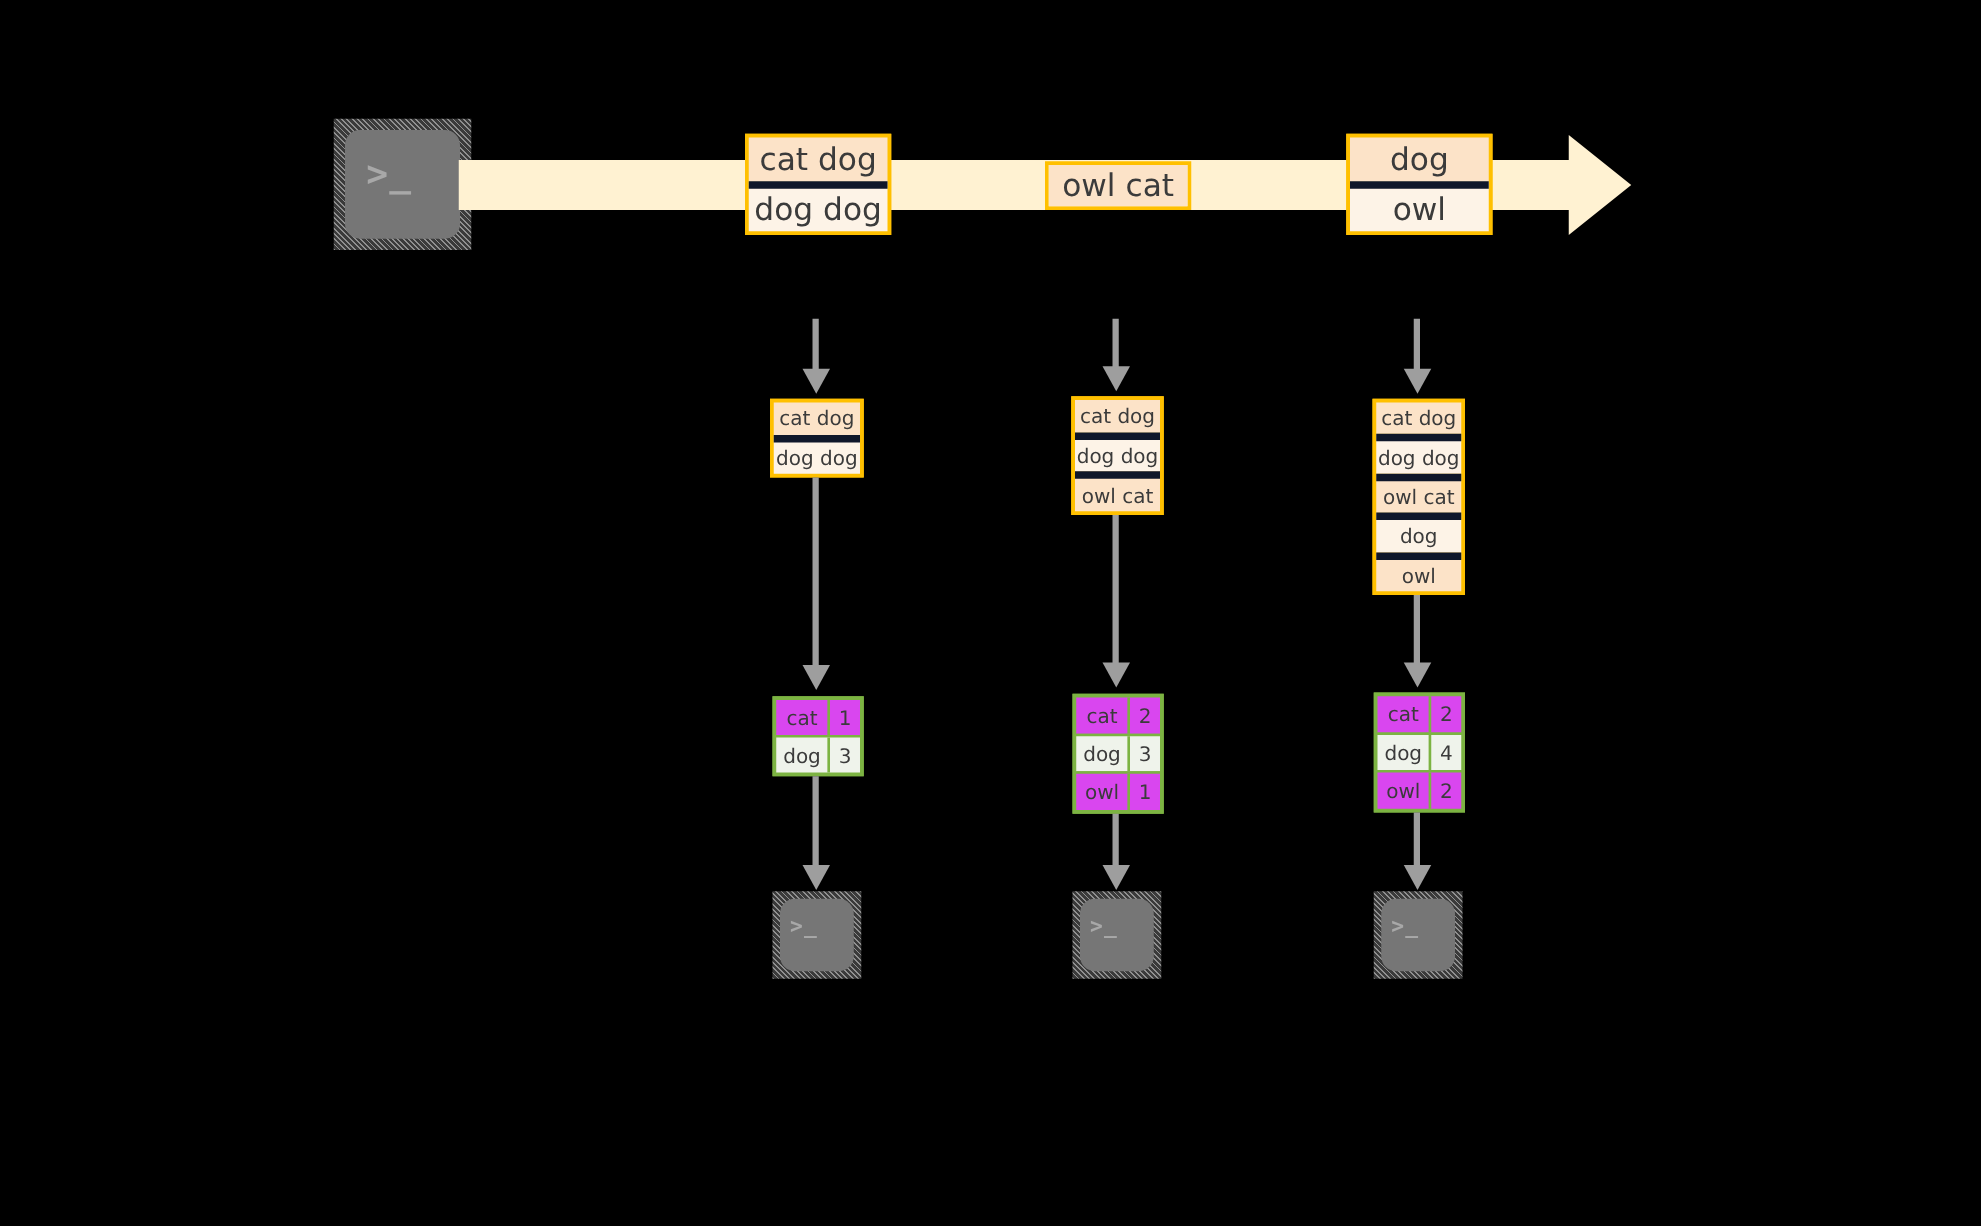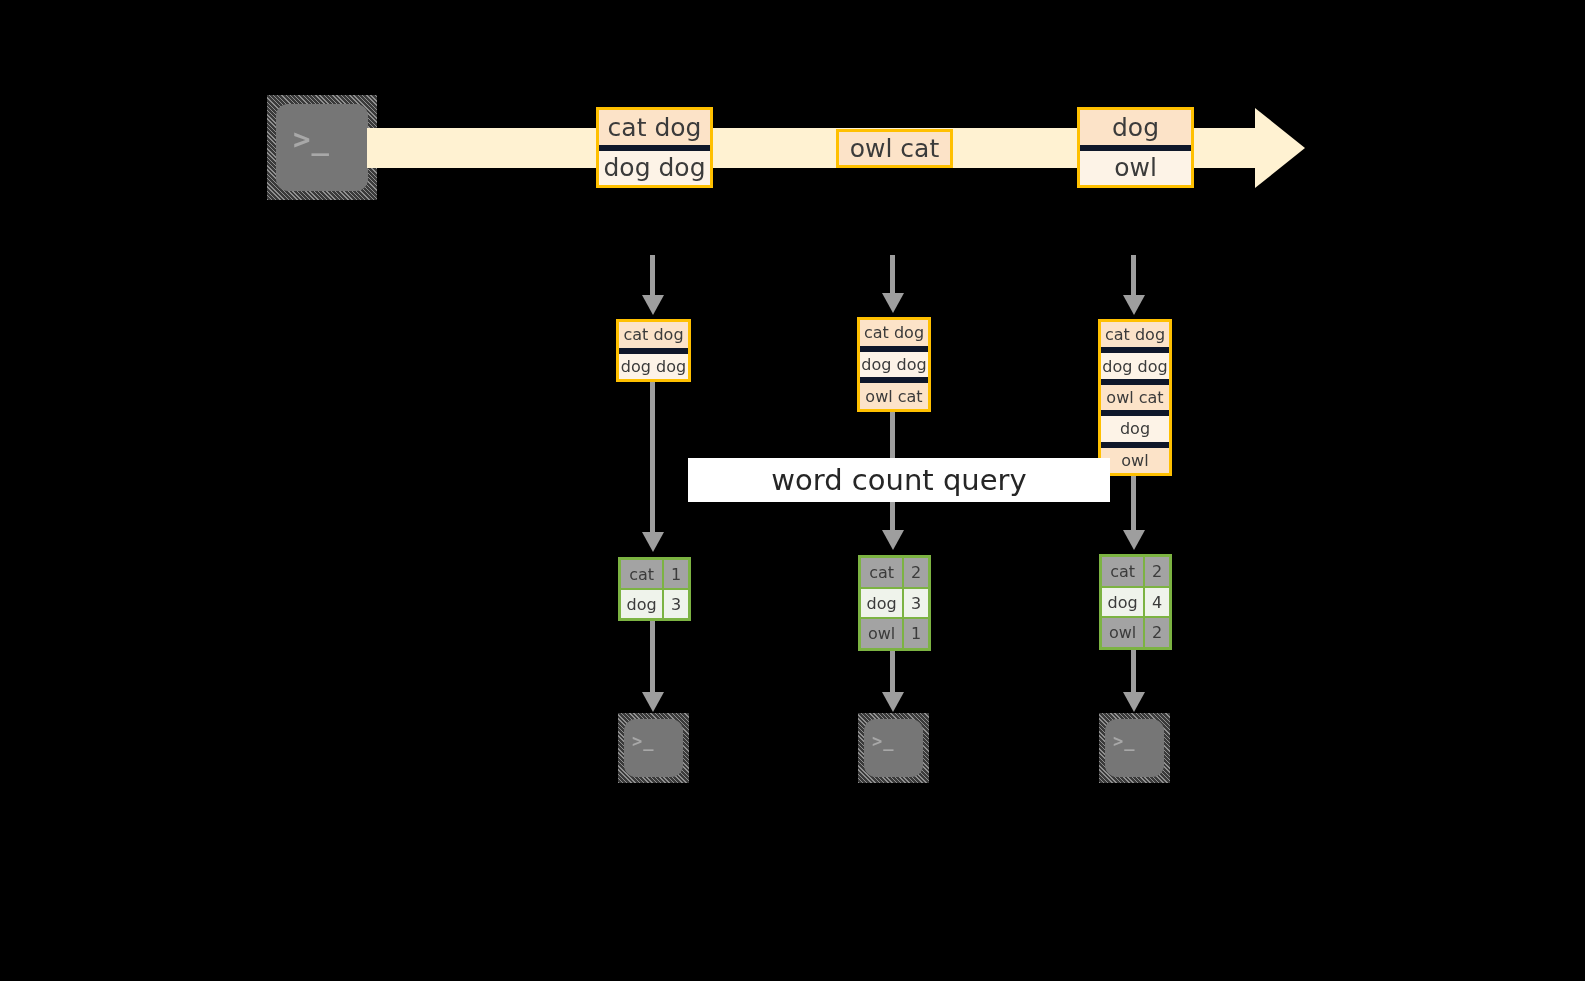--- a/index.html
+++ b/index.html
@@ -99,21 +99,21 @@
     box-sizing: border-box;
     display: flex;
     align-items: center;
     justify-content: center;
     font-size: 16px;
     color: #3b3b3b;
     white-space: nowrap;
   }
   .gbox .gc.word { width: 45px; }
   .gbox .gc.cnt  { width: 28px; border-left: 2px solid #7CB342; }
-  .gbox .grow.dark  .gc { background: #a3a3a3; }
+  .gbox .grow.dark  .gc { background: #d946ef; }
   .gbox .grow.light .gc { background: #EFF3EB; }
 
   
   .gline {
     position: absolute;
     width: 5px;
     background: #9E9E9E;
   }
   .gline.dashed {
     background: none;
@@ -263,15 +263,14 @@
   </div>
 
   <div class="gline" style="left:1131px; top:650px; height:44px;"></div>
   <div class="ghead" style="left:1123px; top:692px;"></div>
 
   <div class="terminal" style="left:1099px; top:713px; width:71px; height:70px;">
     <div class="body" style="left:6px; top:6px; right:6px; bottom:6px;"></div>
     <div class="glyph" style="left:14px; top:20px; font-size:17px;">&gt;_</div>
   </div>
 
-  <div class="qlabel" style="left:688px; top:458px; width:422px; height:44px;">word count query</div>
 
 </div>
 
 </body></html>

